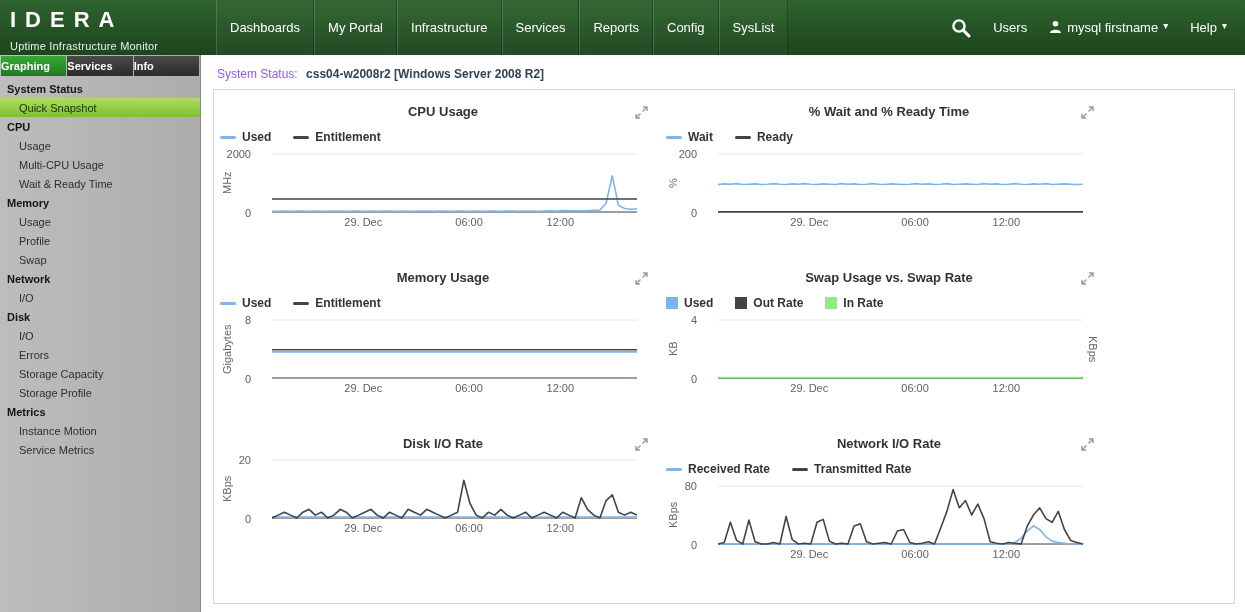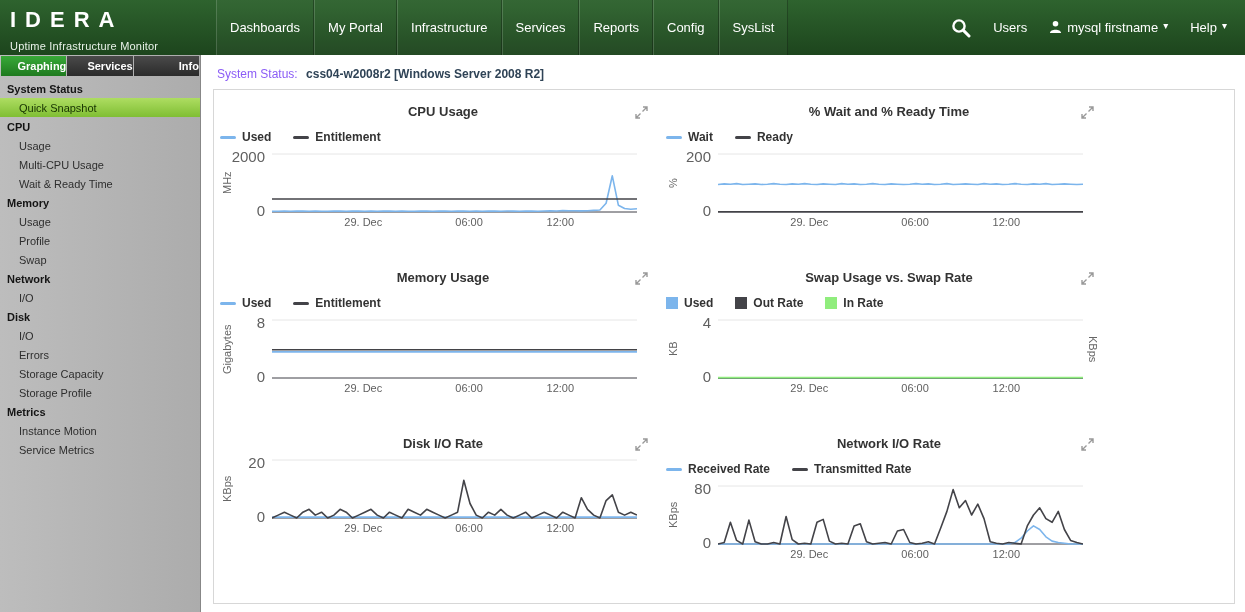--- a/index.html
+++ b/index.html
@@ -17,21 +17,21 @@
     border-left:1px solid rgba(255,255,255,.16);border-right:1px solid rgba(0,0,0,.28);background:rgba(255,255,255,.03)}
   .top-right{margin-left:auto;display:flex;align-items:center;gap:22px;padding-right:18px;font-size:13px}
   .iconbtn{display:flex;align-items:center;cursor:pointer}
   .usermenu,.helpmenu{display:flex;gap:5px;cursor:pointer}
   .caret{font-size:10px;color:#fff}
 
   
   .content{flex:1;display:flex;min-height:0}
   .sidebar{width:201px;flex:0 0 201px;background:linear-gradient(90deg,#bdbdbd,#acacac);border-right:1px solid #878787;display:flex;flex-direction:column;overflow:hidden}
   .tabs{display:flex;gap:1px;padding:1px 1px 0 1px}
-  .tab{flex:1;text-align:right;font-size:11px;font-weight:bold;color:#fff;padding:4px 0;cursor:pointer;background:linear-gradient(#4a4a4a,#2b2b2b)}
+  .tab{flex:1;text-align:left;font-size:11px;font-weight:bold;color:#fff;padding:4px 0;cursor:pointer;background:linear-gradient(#4a4a4a,#2b2b2b)}
   .tab.active{background:linear-gradient(#38a938,#1f7a1f)}
   .menu{padding-top:3px}
   .menu-header{font-size:11px;font-weight:bold;color:#141414;padding:4px 7px 3px}
   .menu-item{font-size:11px;color:#2e2e2e;padding:4px 7px 3px 19px;cursor:pointer}
   .menu-item.active{background:linear-gradient(#aedd62,#7fbe33);color:#173200}
 
   .main{flex:1;background:#fff;padding:6px 10px 8px 12px;display:flex;flex-direction:column;min-width:0}
   .statusline{font-size:12px;padding:6px 2px 8px 4px}
   .st-label{color:#8b5cf6;margin-right:5px}
   .st-host{color:#2f4356;font-weight:bold}
@@ -45,21 +45,21 @@
   .legend{display:flex;justify-content:flex-start;align-items:center;gap:22px;margin-top:10px;height:16px}
   .legend-item{display:flex;align-items:center;cursor:pointer}
   .marker-line{display:inline-block;width:16px;height:3px;border-radius:2px}
   .marker-sq{display:inline-block;width:12px;height:12px}
   .lname{font-size:12px;font-weight:bold;color:#333;margin-left:6px}
   .plot-block{display:flex;margin-top:8px;align-items:flex-start}
   .ylab{width:14px;height:60px;display:flex;align-items:center;justify-content:center;font-size:11px;color:#666;
     writing-mode:vertical-rl;transform:rotate(180deg)}
   .ylab-right{transform:none;margin-left:3px}
   .yticks{width:38px;height:60px;position:relative}
-  .yt{position:absolute;right:7px;font-size:15px;color:#606060}
+  .yt{position:absolute;right:21px;font-size:11px;color:#606060}
   .yt-top{top:-5px}
   .yt-bot{bottom:-6px}
   .plotcol{width:365px}
   .plot{width:365px;height:60px;position:relative}
   .plot svg{display:block}
   .xticks{position:relative;height:16px;font-size:11px;color:#606060}
   .xt{position:absolute;top:3px;transform:translateX(-50%);white-space:nowrap}
 </style>
 </head>
 <body>

